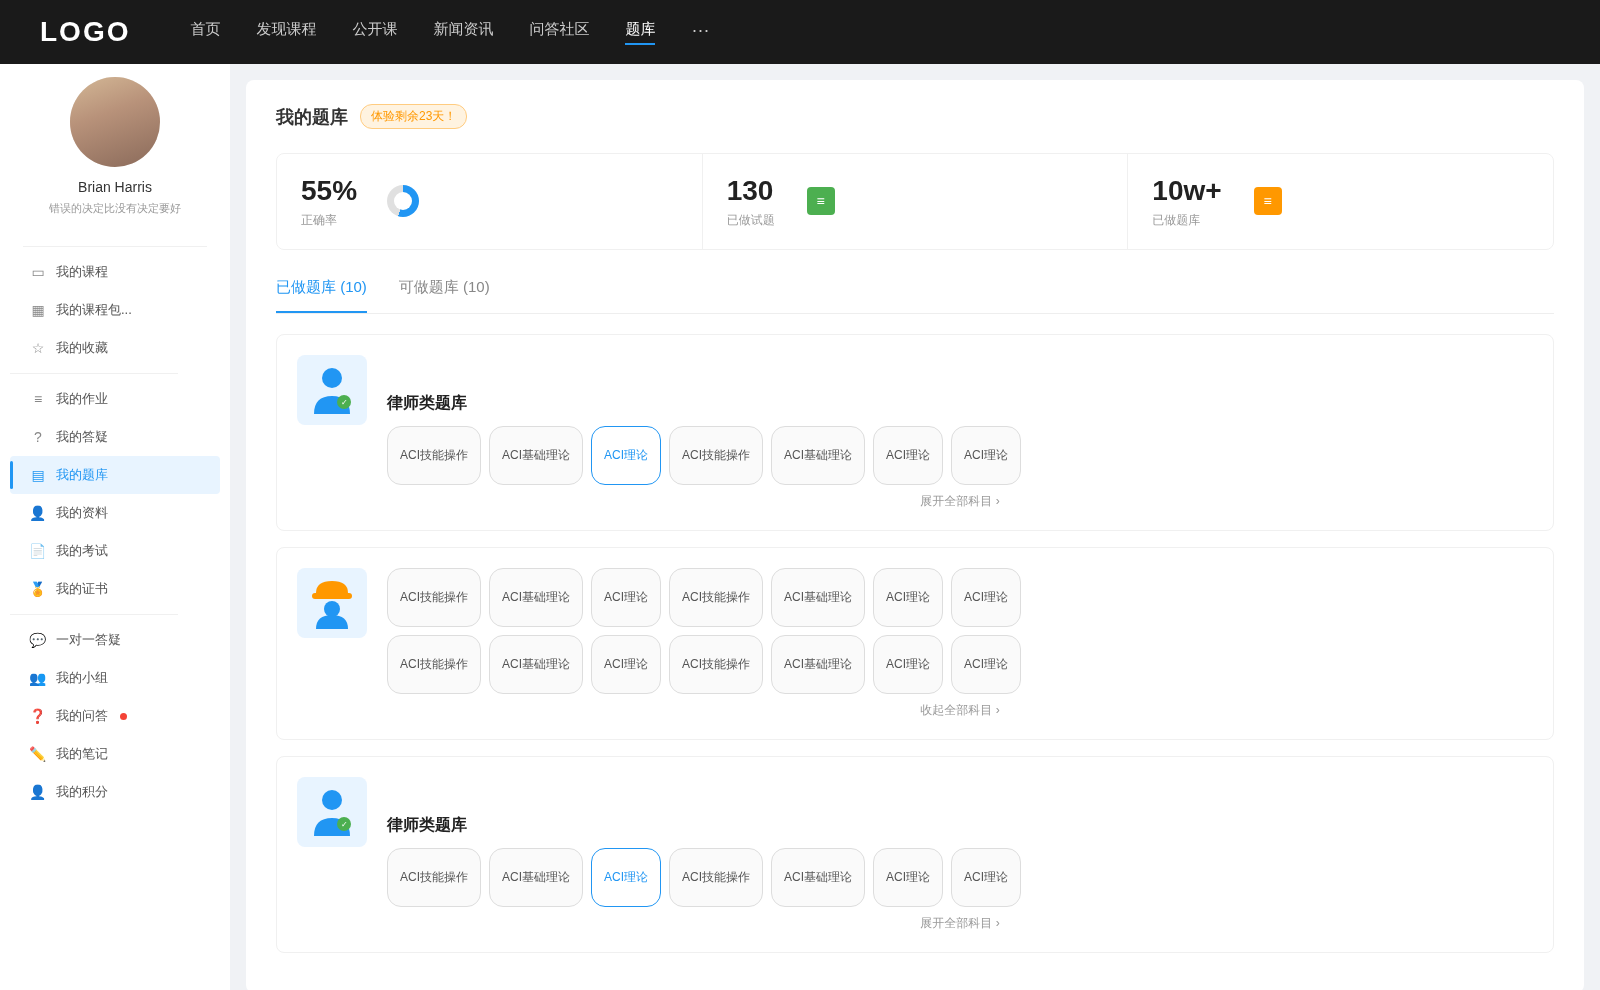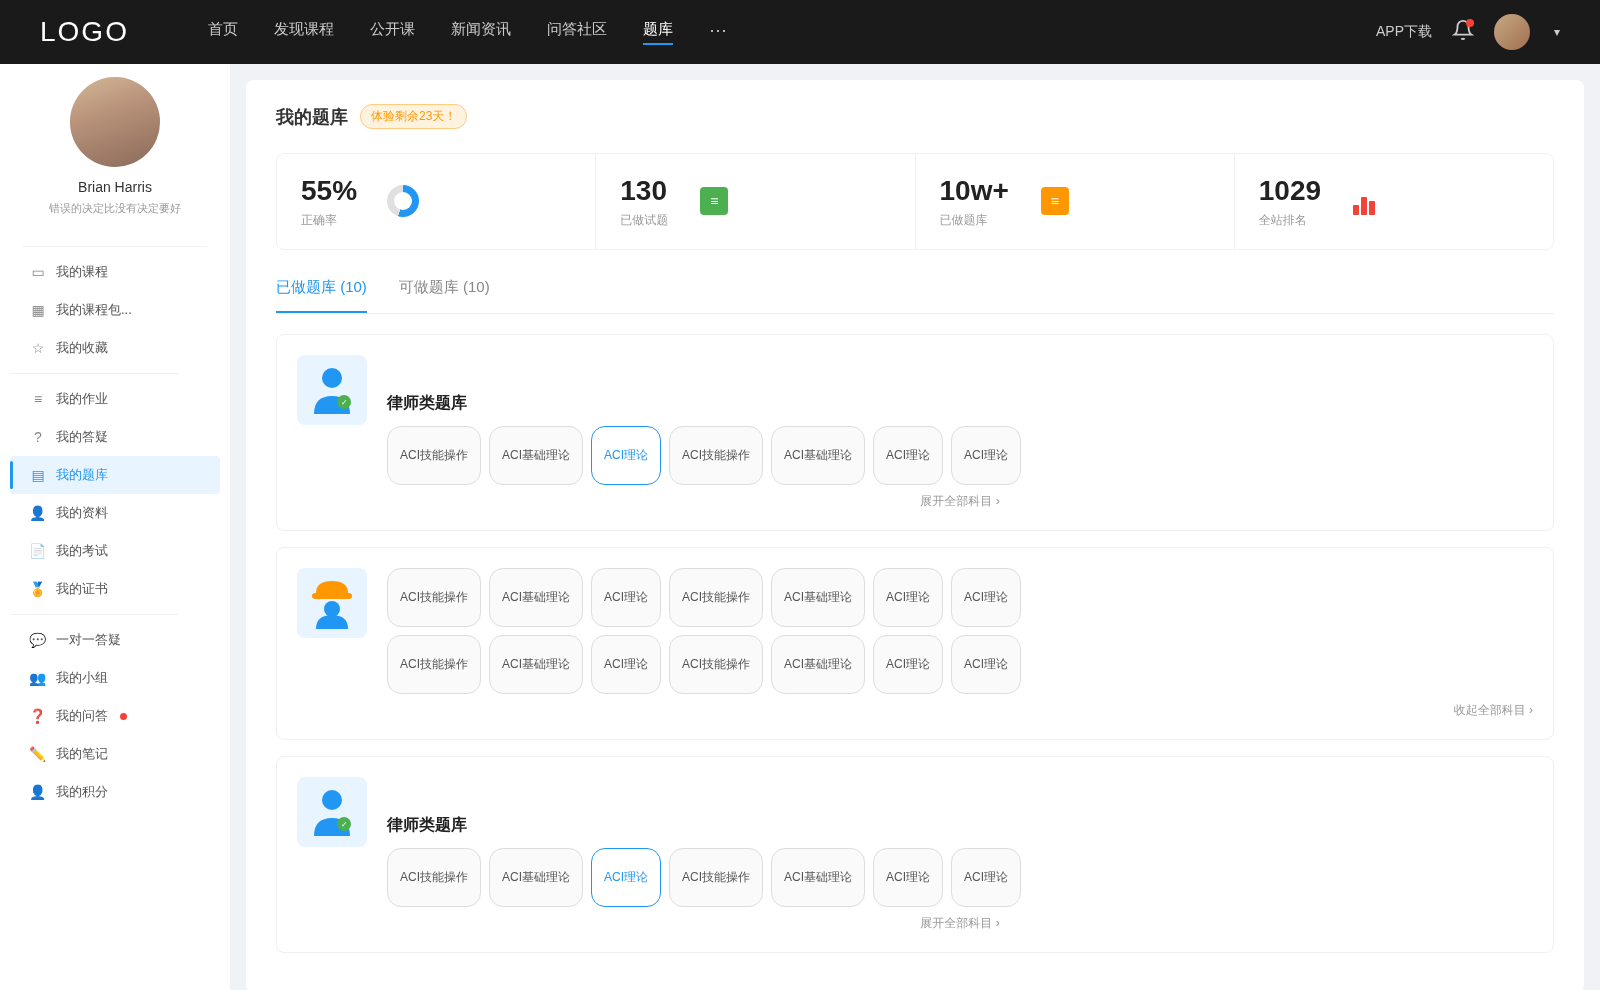--- a/index.html
+++ b/index.html
@@ -12,23 +12,23 @@
       display: flex;
       align-items: center;
       padding: 0 40px;
       position: fixed;
       top: 0; left: 0; right: 0;
       z-index: 100;
     }
     .navbar-logo {
       color: #fff;
       font-size: 28px;
-      font-weight: normal;
+      font-weight: bold;
       letter-spacing: 2px;
-      margin-right: 79px;
+      margin-right: 60px;
     }
     .navbar-links {
       display: flex;
       gap: 36px;
       flex: 1;
     }
     .navbar-link {
       color: #ccc;
       font-size: 15px;
       cursor: pointer;
@@ -353,21 +353,21 @@
       font-size: 12px;
       cursor: pointer;
       margin-top: 8px;
       text-align: center;
     }
     .collapse-link {
       color: #999;
       font-size: 12px;
       cursor: pointer;
       margin-top: 8px;
-      text-align: right;
+      text-align: center;
     }
     .tags-row-2 {
       display: flex;
       flex-wrap: wrap;
       gap: 8px;
       align-items: center;
       margin-top: 8px;
     }
 
     
@@ -382,34 +382,20 @@
   <div class="navbar-logo">LOGO</div>
   <div class="navbar-links">
     <span class="navbar-link">首页</span>
     <span class="navbar-link">发现课程</span>
     <span class="navbar-link">公开课</span>
     <span class="navbar-link">新闻资讯</span>
     <span class="navbar-link">问答社区</span>
     <span class="navbar-link active">题库</span>
     <span class="navbar-more">···</span>
   </div>
-  <div class="navbar-right">
-    <span class="navbar-app">APP下载</span>
-    <div class="navbar-bell">
-      <svg viewBox="0 0 24 24">
-        <path d="M18 8A6 6 0 0 0 6 8c0 7-3 9-3 9h18s-3-2-3-9" stroke="#ccc" stroke-width="2"></path>
-        <path d="M13.73 21a2 2 0 0 1-3.46 0" stroke="#ccc" stroke-width="2"></path>
-      </svg>
-      <span class="bell-dot"></span>
-    </div>
-    <div class="navbar-avatar">
-      <div class="avatar-placeholder"></div>
-    </div>
-    <span class="navbar-chevron">▾</span>
-  </div>
 </nav>
 
 <div class="page-container">
 
   <aside class="sidebar">
     <div class="sidebar-avatar">
       <div class="sidebar-avatar-img"></div>
     </div>
     <div class="sidebar-name">Brian Harris</div>
     <div class="sidebar-motto">错误的决定比没有决定要好</div>
@@ -503,33 +489,20 @@
           <div class="doc-icon">≡</div>
         </div>
       </div>
       <div class="stat-card">
         <div class="stat-text">
           <span class="stat-number">10w+</span>
           <div class="stat-label">已做题库</div>
         </div>
         <div class="stat-icon">
           <div class="list-icon">≡</div>
-        </div>
-      </div>
-      <div class="stat-card">
-        <div class="stat-text">
-          <span class="stat-number">1029</span>
-          <div class="stat-label">全站排名</div>
-        </div>
-        <div class="stat-icon">
-          <div class="chart-icon">
-            <div class="chart-bar" style="height:10px;"></div>
-            <div class="chart-bar" style="height:18px;"></div>
-            <div class="chart-bar" style="height:14px;"></div>
-          </div>
         </div>
       </div>
     </div>
 
     <div class="tabs-row">
       <div class="tab active">已做题库 (10)</div>
       <div class="tab">可做题库 (10)</div>
     </div>
 
     <div class="qbank-section">

